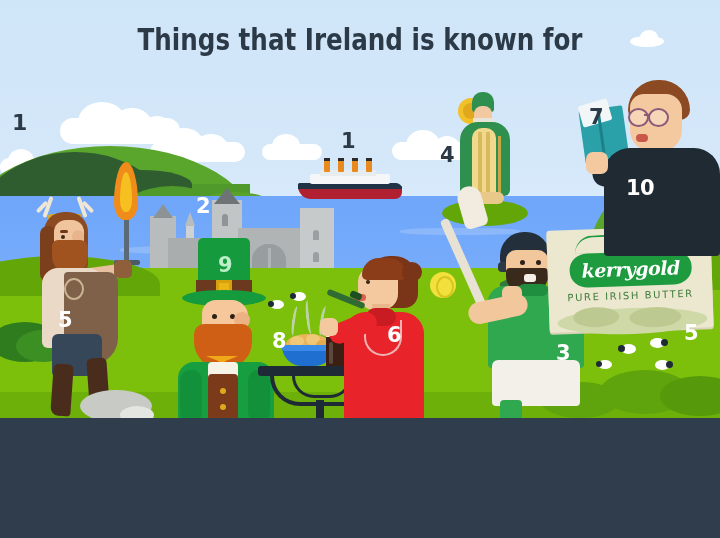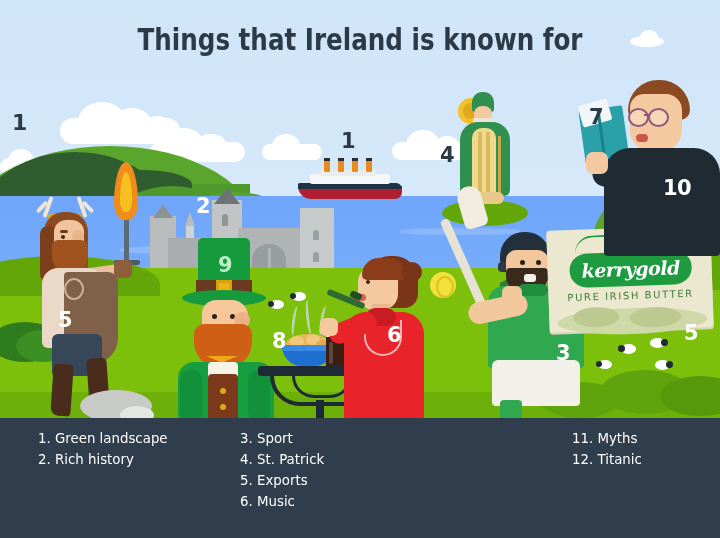--- a/index.html
+++ b/index.html
@@ -421,46 +421,32 @@
 
     <div class="num" style="left:12px;top:112px;font-size:22px;color:#2c3a48;">1</div>
     <div class="num" style="left:196px;top:196px;font-size:21px;color:#ffffff;">2</div>
     <div class="num" style="left:556px;top:343px;font-size:21px;color:#ffffff;">3</div>
     <div class="num" style="left:440px;top:145px;font-size:21px;color:#2c3a48;">4</div>
     <div class="num" style="left:684px;top:323px;font-size:21px;color:#ffffff;">5</div>
     <div class="num" style="left:387px;top:325px;font-size:21px;color:#ffffff;">6</div>
     <div class="num" style="left:589px;top:107px;font-size:21px;color:#2c3a48;">7</div>
     <div class="num" style="left:272px;top:331px;font-size:21px;color:#ffffff;">8</div>
     <div class="num" style="left:218px;top:255px;font-size:21px;color:#bdf0c8;">9</div>
-    <div class="num" style="left:626px;top:178px;font-size:21px;color:#ffffff;margin-left:37px;">10</div>
+    <div class="num" style="left:626px;top:178px;font-size:21px;color:#ffffff;">10</div>
     <div class="num" style="left:58px;top:310px;font-size:21px;color:#ffffff;">5</div>
     <div class="num" style="left:341px;top:131px;font-size:21px;color:#2c3a48;">1</div>
 
   </div>
 
   <div class="title">Things that Ireland is known for</div>
 
   <div class="legend">
     <div class="legend-cols">
 
-      <div class="legend-col c1">
-        <div class="legend-item"><span>1.</span> <span>Green landscape</span></div>
-        <div class="legend-item"><span>2.</span> <span>Rich history</span></div>
-      </div>
-
-      <div class="legend-col c2">
-        <div class="legend-item"><span>3.</span> <span>Sport</span></div>
-        <div class="legend-item"><span>4.</span> <span>St. Patrick</span></div>
-        <div class="legend-item"><span>5.</span> <span>Exports</span></div>
-        <div class="legend-item"><span>6.</span> <span>Music</span></div>
-      </div>
-
-
-      <div class="legend-col c4">
-        <div class="legend-item"><span>11.</span> <span>Myths</span></div>
-        <div class="legend-item"><span>12.</span> <span>Titanic</span></div>
-      </div>
+
+
+
 
     </div>
 
   </div>
 
 </div>
 
 </body></html>

